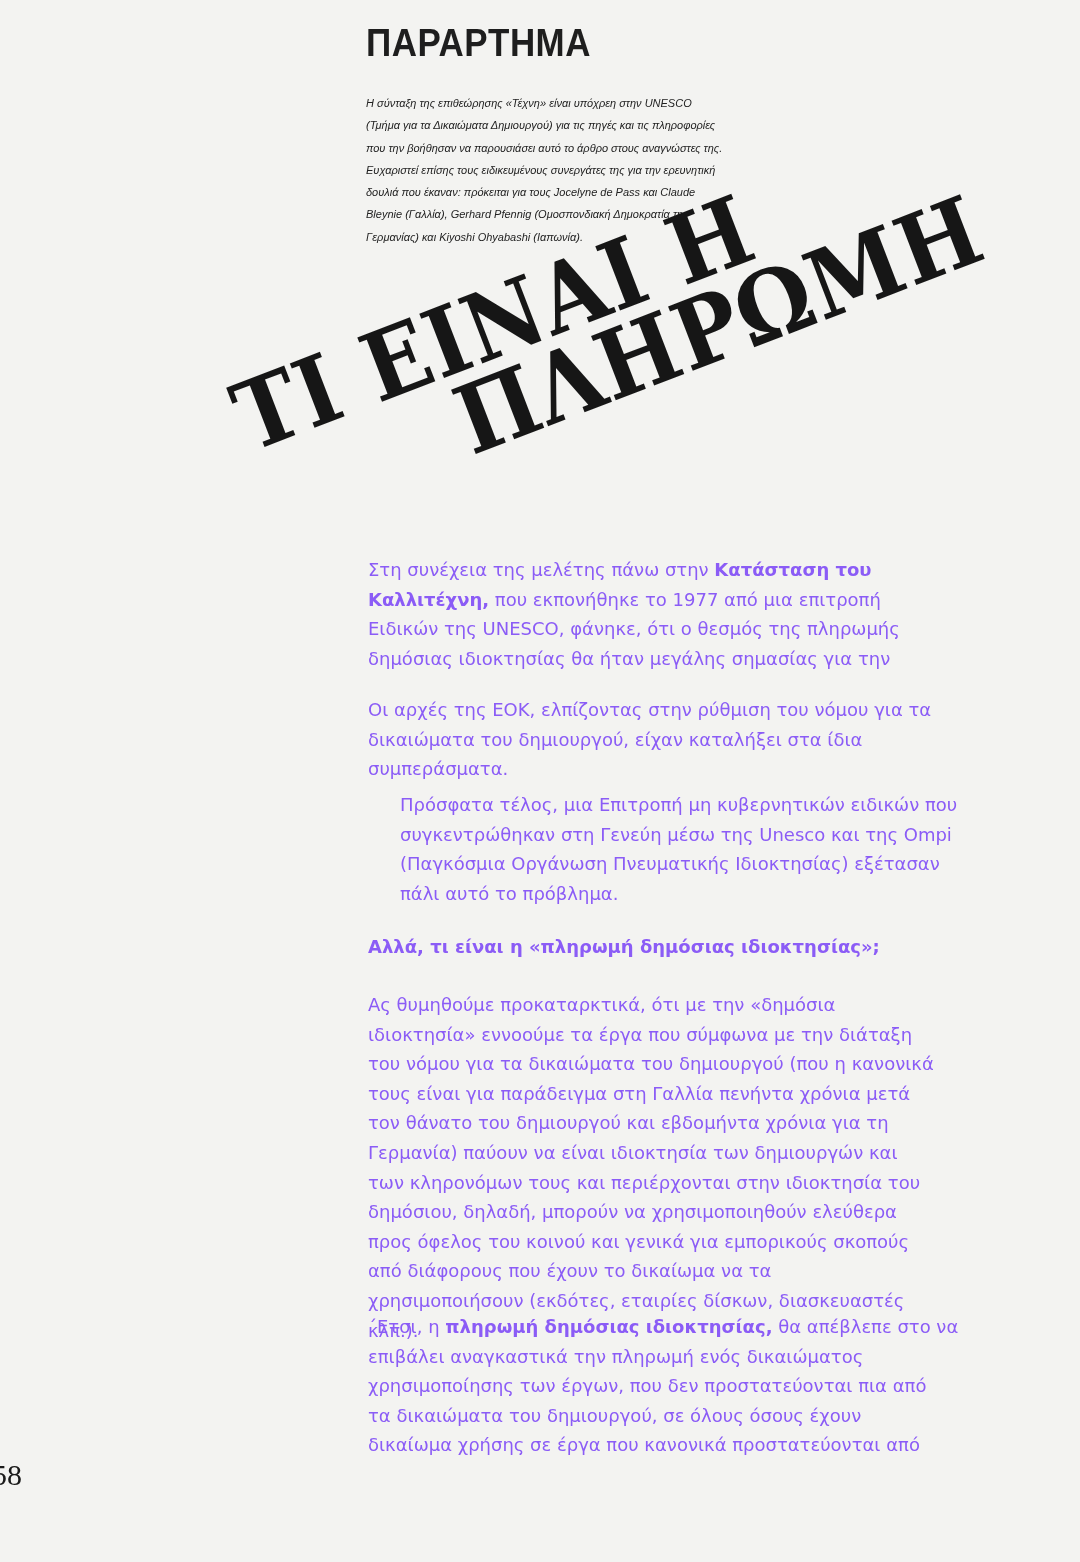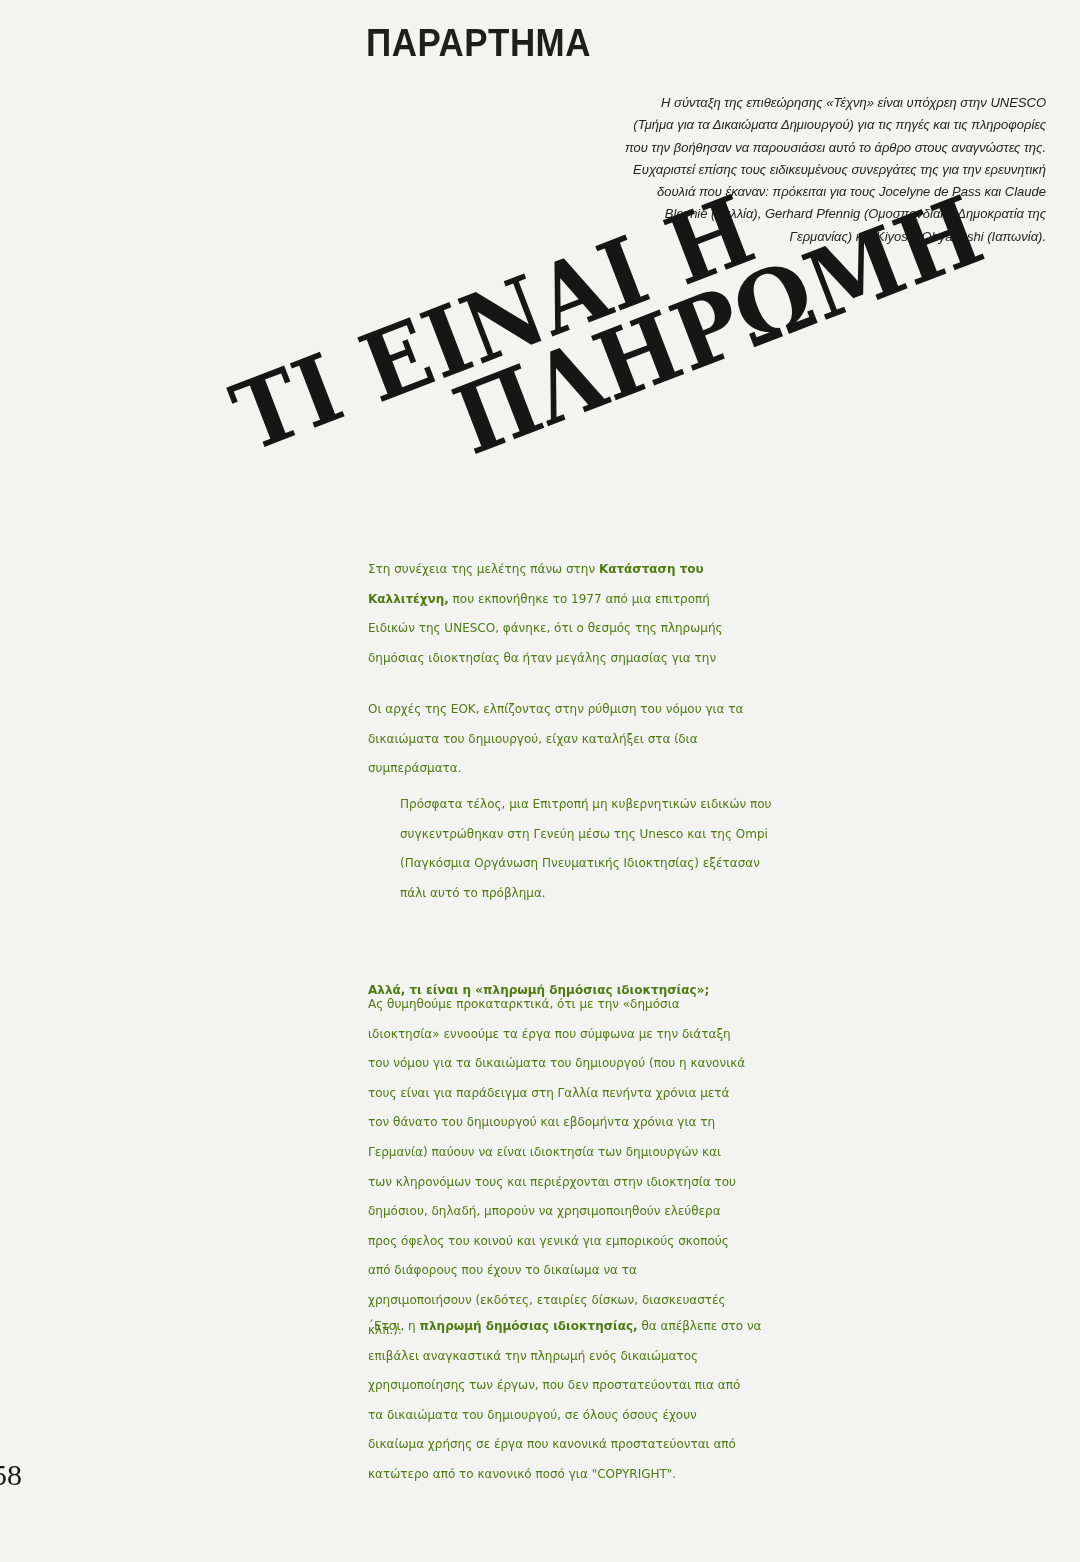--- a/index.html
+++ b/index.html
@@ -10,45 +10,44 @@
     }
     .page-heading {
       position: absolute; left: 366px; top: 22px;
       font-family: "Liberation Sans", sans-serif; font-weight: bold;
       font-size: 38px; letter-spacing: 0.5px; color: #1e1e1e;
       transform: scaleX(0.92); transform-origin: left top;
     }
     .credits {
       position: absolute; left: 366px; top: 92px; width: 680px;
       font-family: "Liberation Sans", sans-serif; font-style: italic;
-      font-size: 13px; line-height: 22.3px; color: #222;
+      font-size: 11px; line-height: 22.3px; color: #222;
       margin: 0;
-      text-align: right;
     }
     .credits span { display: block; white-space: nowrap; }
     .rot-title {
       position: absolute;
       font-family: "DejaVu Serif", serif; font-weight: bold;
       color: #161616; white-space: nowrap;
       transform-origin: left bottom;
       letter-spacing: 1px;
     }
     .rot-1 { left: 258px; top: 372px; font-size: 86px; transform: rotate(-21deg) scaleY(1.1); }
     .rot-2 { left: 480px; top: 375px; font-size: 86px; transform: rotate(-21deg) scaleY(1.1); }
     .body-text {
       position: absolute; left: 368px; width: 660px;
-      font-family: "DejaVu Sans", sans-serif; font-size: 12px;
-      line-height: 29.6px; color: #4d7c0f; margin: 0;
+      font-family: "DejaVu Sans", sans-serif; font-size: 18px;
+      line-height: 29.6px; color: #8b5cf6; margin: 0;
     }
     .body-text span.line { display: block; white-space: nowrap; }
     .body-text b { font-weight: bold; }
     .p1 { top: 555px; }
     .p2 { top: 695px; }
     .p3 { top: 790px; margin-left: 32px; }
-    .sub { top: 932px; font-weight: bold; margin-top: 44px; }
+    .sub { top: 932px; font-weight: bold; }
     .p4 { top: 990px; }
     .p5 { top: 1312px; }
     .page-num {
       position: absolute; left: -8px; top: 1458px;
       font-family: "Liberation Serif", serif; font-size: 30px; color: #1a1a1a;
     }
   </style>
 </head>
 <body>
 
@@ -103,16 +102,15 @@
   <span class="line">χρησιμοποιήσουν (εκδότες, εταιρίες δίσκων, διασκευαστές</span>
   <span class="line">κλπ.).</span>
 </p>
 
 <p class="body-text p5">
   <span class="line"><span>΄Ετσι, η </span><b>πληρωμή δημόσιας ιδιοκτησίας,</b><span> θα απέβλεπε στο να</span></span>
   <span class="line">επιβάλει αναγκαστικά την πληρωμή ενός δικαιώματος</span>
   <span class="line">χρησιμοποίησης των έργων, που δεν προστατεύονται πια από</span>
   <span class="line">τα δικαιώματα του δημιουργού, σε όλους όσους έχουν</span>
   <span class="line">δικαίωμα χρήσης σε έργα που κανονικά προστατεύονται από</span>
-  <span class="line">κατώτερο από το κανονικό ποσό για "COPYRIGHT".</span>
 </p>
 
 <div class="page-num">58</div>
 
 </body></html>

